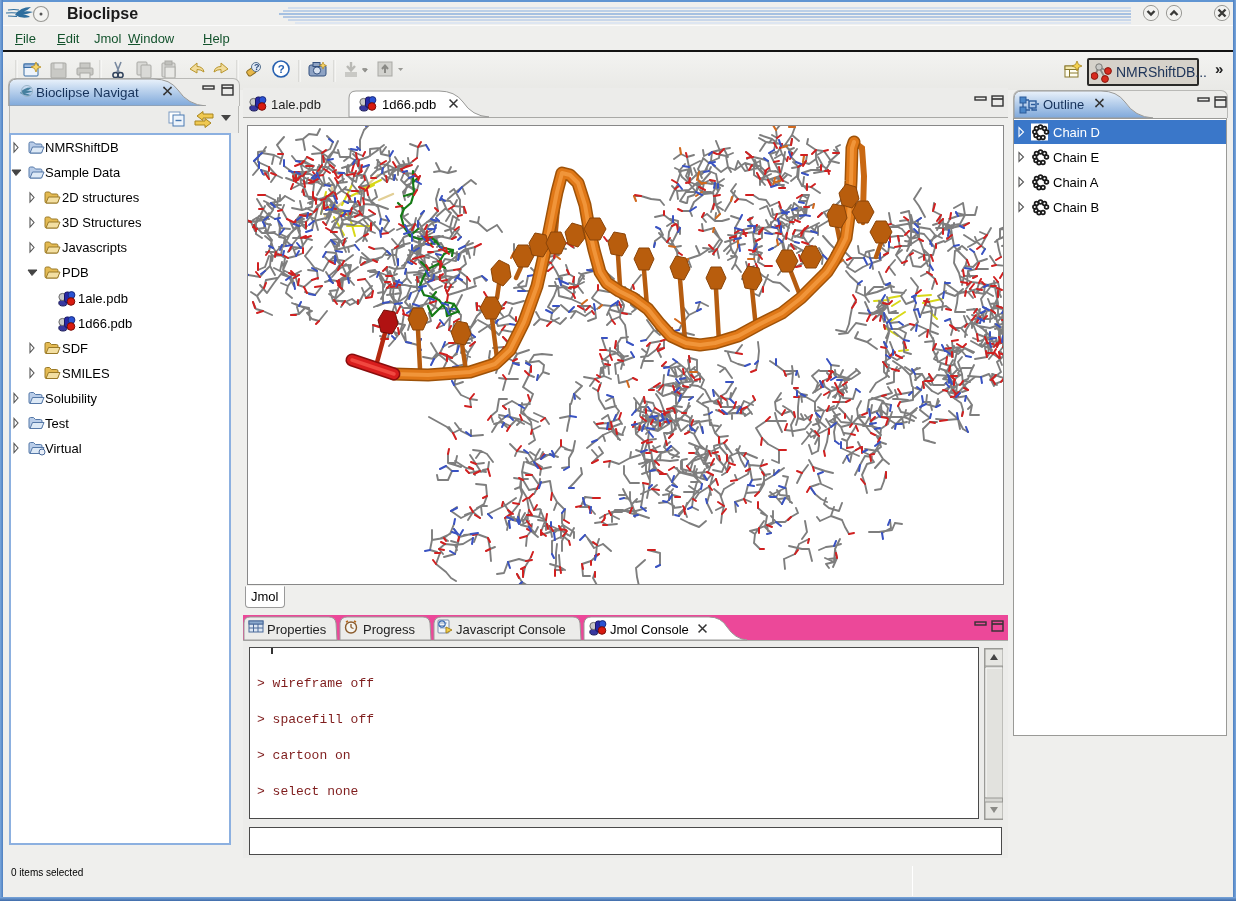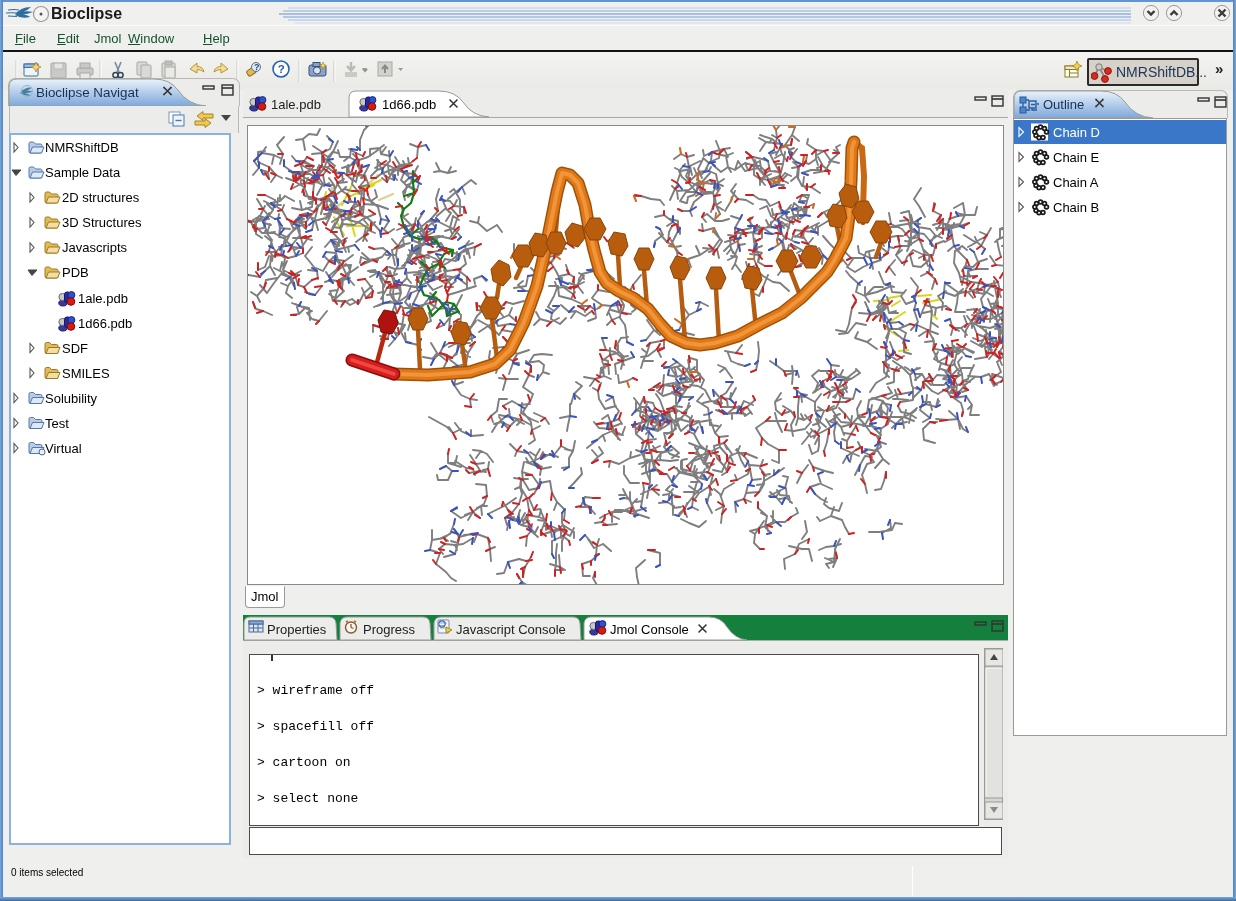--- a/index.html
+++ b/index.html
@@ -4,43 +4,43 @@
 html,body{width:1236px;height:901px;overflow:hidden}
 body{font-family:"Liberation Sans",sans-serif;background:#efefed;position:relative}
 .abs{position:absolute}
 
 #bord-t{left:0;top:0;width:1236px;height:2px;background:#6095d2}
 #bord-l{left:0;top:0;width:3px;height:901px;background:linear-gradient(90deg,#7aa7dc,#4d7fc0)}
 #bord-r{right:0;top:0;width:3px;height:901px;background:linear-gradient(90deg,#4d7fc0,#7aa7dc)}
 #bord-b{left:0;bottom:0;width:1236px;height:4px;background:linear-gradient(#7aa7dc,#3e6aa8)}
 
 #title{left:3px;top:2px;width:1230px;height:23px;background:#f0f0ee}
-#title .txt{position:absolute;left:48px;top:3px;font-size:16px;font-weight:bold;color:#1a1a1a}
+#title .txt{position:absolute;left:64px;top:3px;font-size:16px;font-weight:bold;color:#1a1a1a}
 
 #menu{left:3px;top:25px;width:1230px;height:27px;background:#efefed;border-top:1px solid #fbfbfb;border-bottom:2px solid #141414}
 #menu span{position:absolute;top:5px;font-size:13px;color:#14532d}
 
 #tool{left:3px;top:52px;width:1230px;height:38px;background:linear-gradient(#f3f3f1,#e9e9e6)}
 
 #lpan{left:8px;top:78px;width:232px;height:768px}
 #lpan .hdr{position:absolute;left:0;top:0;width:232px;height:28px;background:#ececea;border:1px solid #b9b9b6;border-bottom:none;border-radius:7px 7px 0 0}
 #lpan .vtool{position:absolute;left:1px;top:28px;width:230px;height:27px;background:#ececea;border-left:1px solid #b9b9b6;border-right:1px solid #b9b9b6}
 #ltree{position:absolute;left:1px;top:55px;width:222px;height:712px;background:#fff;border:2px solid #8cb0e0}
 
 #etabs{left:243px;top:88px;width:765px;height:30px;background:#ececea;border-bottom:1px solid #a9a9a6}
 #canvas{left:247px;top:125px;width:757px;height:460px;background:#fff;border:1px solid #888}
 #jmoltab{left:245px;top:586px;width:40px;height:22px;background:#fff;border:1px solid #999;border-top:1px solid #fff;border-radius:0 0 4px 4px;font-size:13px;padding:2px 0 0 5px}
 
 #rpan{left:1013px;top:90px;width:215px;height:768px}
 #rpan .hdr{position:absolute;left:0;top:0;width:215px;height:28px;background:#ececea;border:1px solid #b9b9b6;border-bottom:none;border-radius:7px 7px 0 0}
 #rtree{position:absolute;left:0px;top:28px;width:214px;height:618px;background:#fff;border:1px solid #9a9a97}
 
-#ctabs{left:243px;top:615px;width:765px;height:26px;background:#15803d;border-bottom:1px solid #a9a9a6}
+#ctabs{left:243px;top:615px;width:765px;height:26px;background:#ec4899;border-bottom:1px solid #a9a9a6}
 #cbody{left:243px;top:641px;width:765px;height:217px;background:#ececea}
-#ctext{position:absolute;left:6px;top:13px;width:730px;height:172px;background:#fff;border:1px solid #4a4a4a;font-family:"Liberation Mono",monospace;font-size:13px;color:#000000;overflow:hidden}
+#ctext{position:absolute;left:6px;top:6px;width:730px;height:172px;background:#fff;border:1px solid #4a4a4a;font-family:"Liberation Mono",monospace;font-size:13px;color:#7f1d1d;overflow:hidden}
 #cscroll{position:absolute;left:741px;top:7px;width:19px;height:172px;background:#d6d6d2;border:1px solid #9a9a96}
 #cinput{position:absolute;left:6px;top:186px;width:753px;height:28px;background:#fff;border:1px solid #4a4a4a}
 
 #status{left:3px;top:858px;width:1230px;height:39px;background:#efefed;font-size:10px}
 svg{display:block}
 </style></head><body>
 <div class="abs" id="bord-t"></div>
 <div class="abs" id="bord-l"></div>
 <div class="abs" id="bord-r"></div>
 <div class="abs" id="bord-b"></div>

